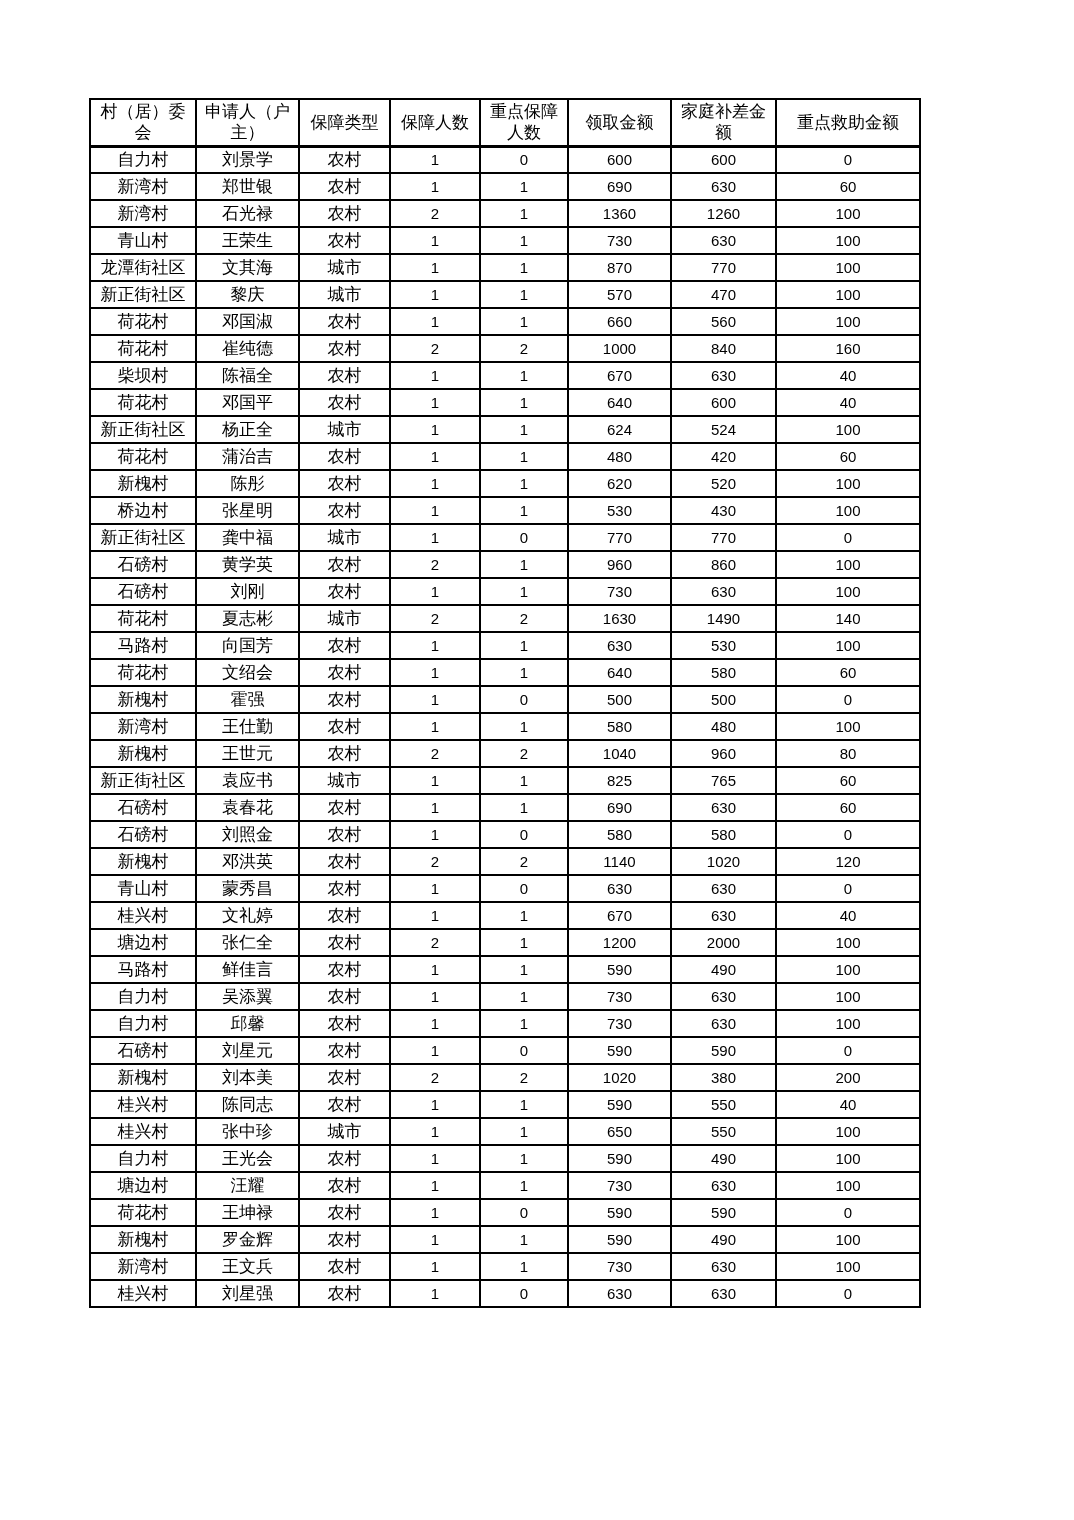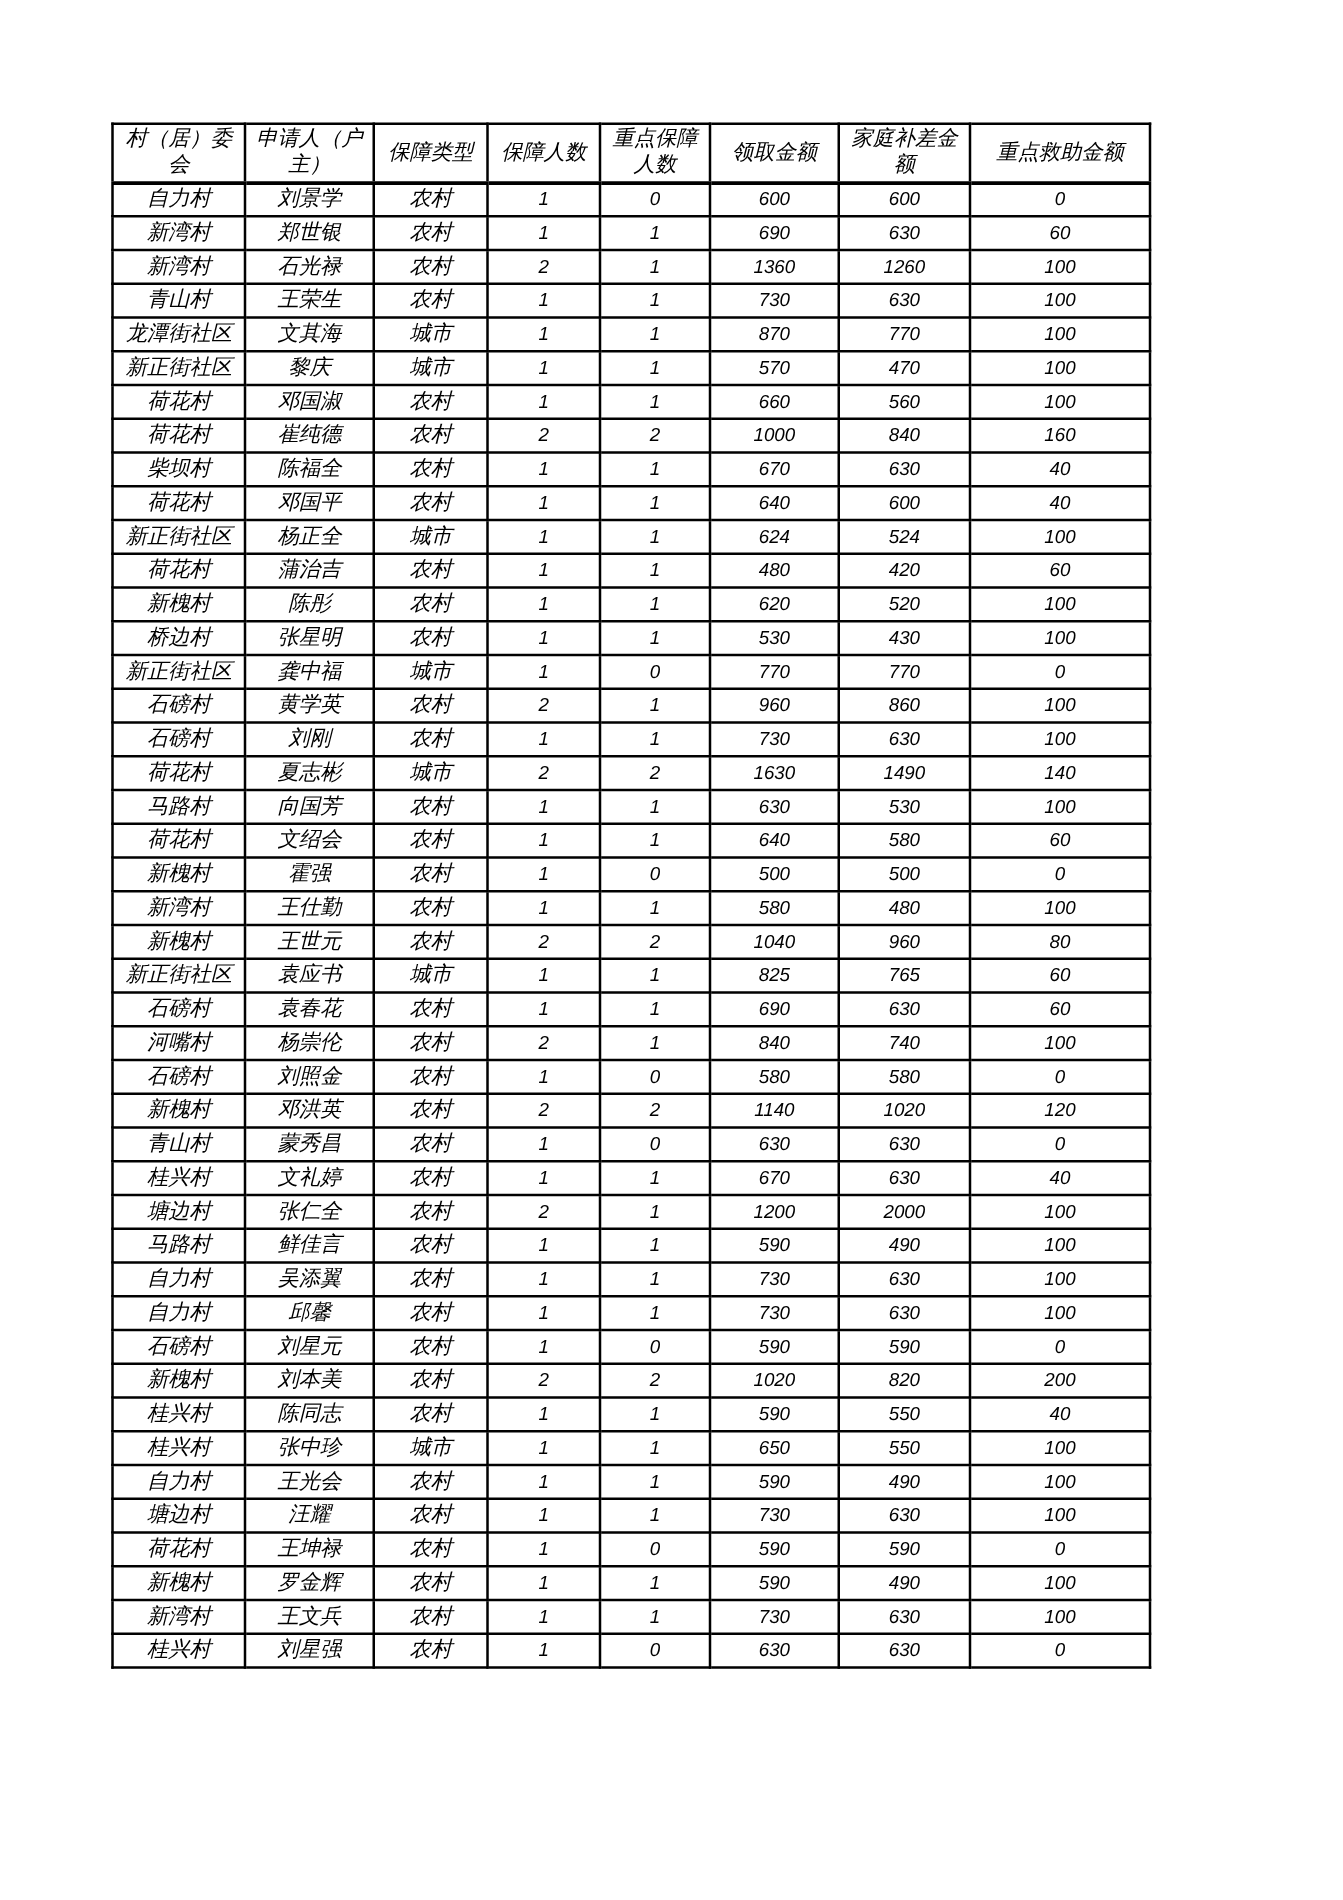--- a/index.html
+++ b/index.html
@@ -7,21 +7,20 @@
     width: 1074px;
     height: 1520px;
     background: #ffffff;
     font-family: "DejaVu Serif", serif;
     color: #000000;
   }
   .sheet {
     position: absolute;
     left: 89px;
     top: 98px;
-    font-style: italic;
   }
   table {
     border-collapse: collapse;
     table-layout: fixed;
     width: 830px;
   }
   th, td {
     border: 2px solid #000000;
     text-align: center;
     vertical-align: middle;
@@ -319,30 +318,20 @@
           <td>石磅村</td>
           <td>袁春花</td>
           <td>农村</td>
           <td class="num">1</td>
           <td class="num">1</td>
           <td class="num">690</td>
           <td class="num">630</td>
           <td class="num">60</td>
         </tr>
         <tr>
-          <td>河嘴村</td>
-          <td>杨崇伦</td>
-          <td>农村</td>
-          <td class="num">2</td>
-          <td class="num">1</td>
-          <td class="num">840</td>
-          <td class="num">740</td>
-          <td class="num">100</td>
-        </tr>
-        <tr>
           <td>石磅村</td>
           <td>刘照金</td>
           <td>农村</td>
           <td class="num">1</td>
           <td class="num">0</td>
           <td class="num">580</td>
           <td class="num">580</td>
           <td class="num">0</td>
         </tr>
         <tr>
@@ -425,21 +414,21 @@
           <td class="num">590</td>
           <td class="num">0</td>
         </tr>
         <tr>
           <td>新槐村</td>
           <td>刘本美</td>
           <td>农村</td>
           <td class="num">2</td>
           <td class="num">2</td>
           <td class="num">1020</td>
-          <td class="num">820</td>
+          <td class="num">380</td>
           <td class="num">200</td>
         </tr>
         <tr>
           <td>桂兴村</td>
           <td>陈同志</td>
           <td>农村</td>
           <td class="num">1</td>
           <td class="num">1</td>
           <td class="num">590</td>
           <td class="num">550</td>

